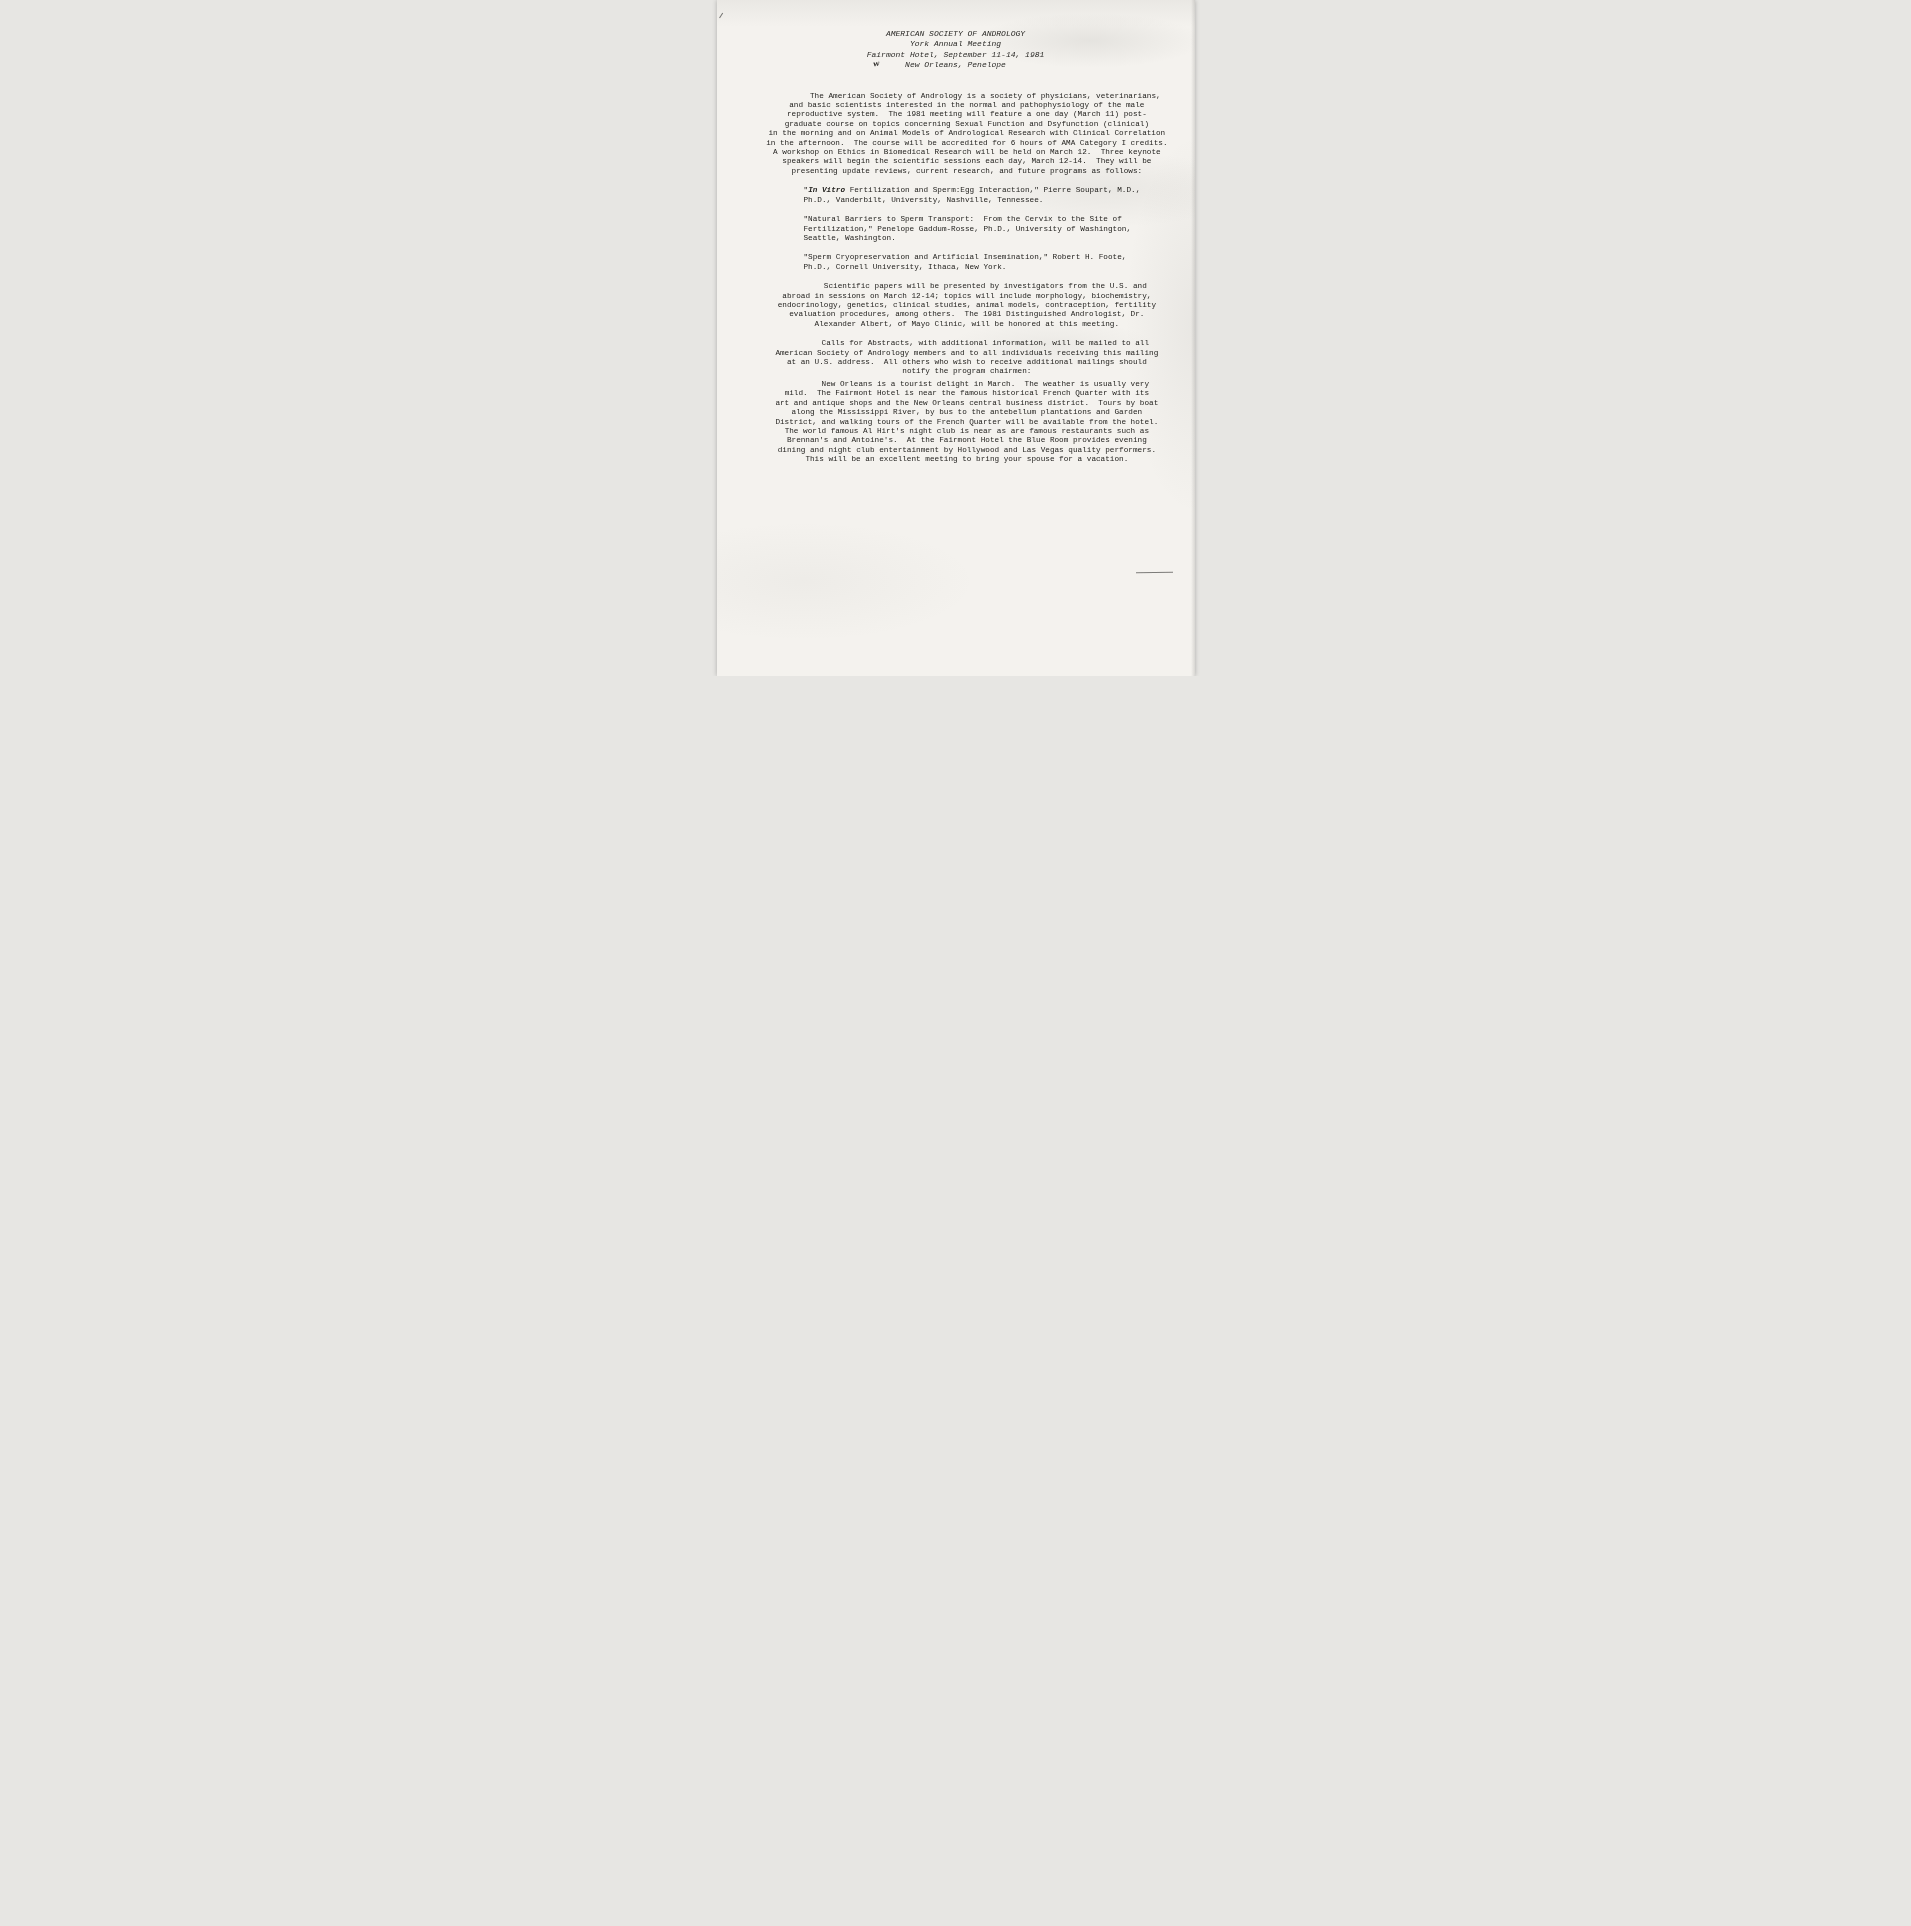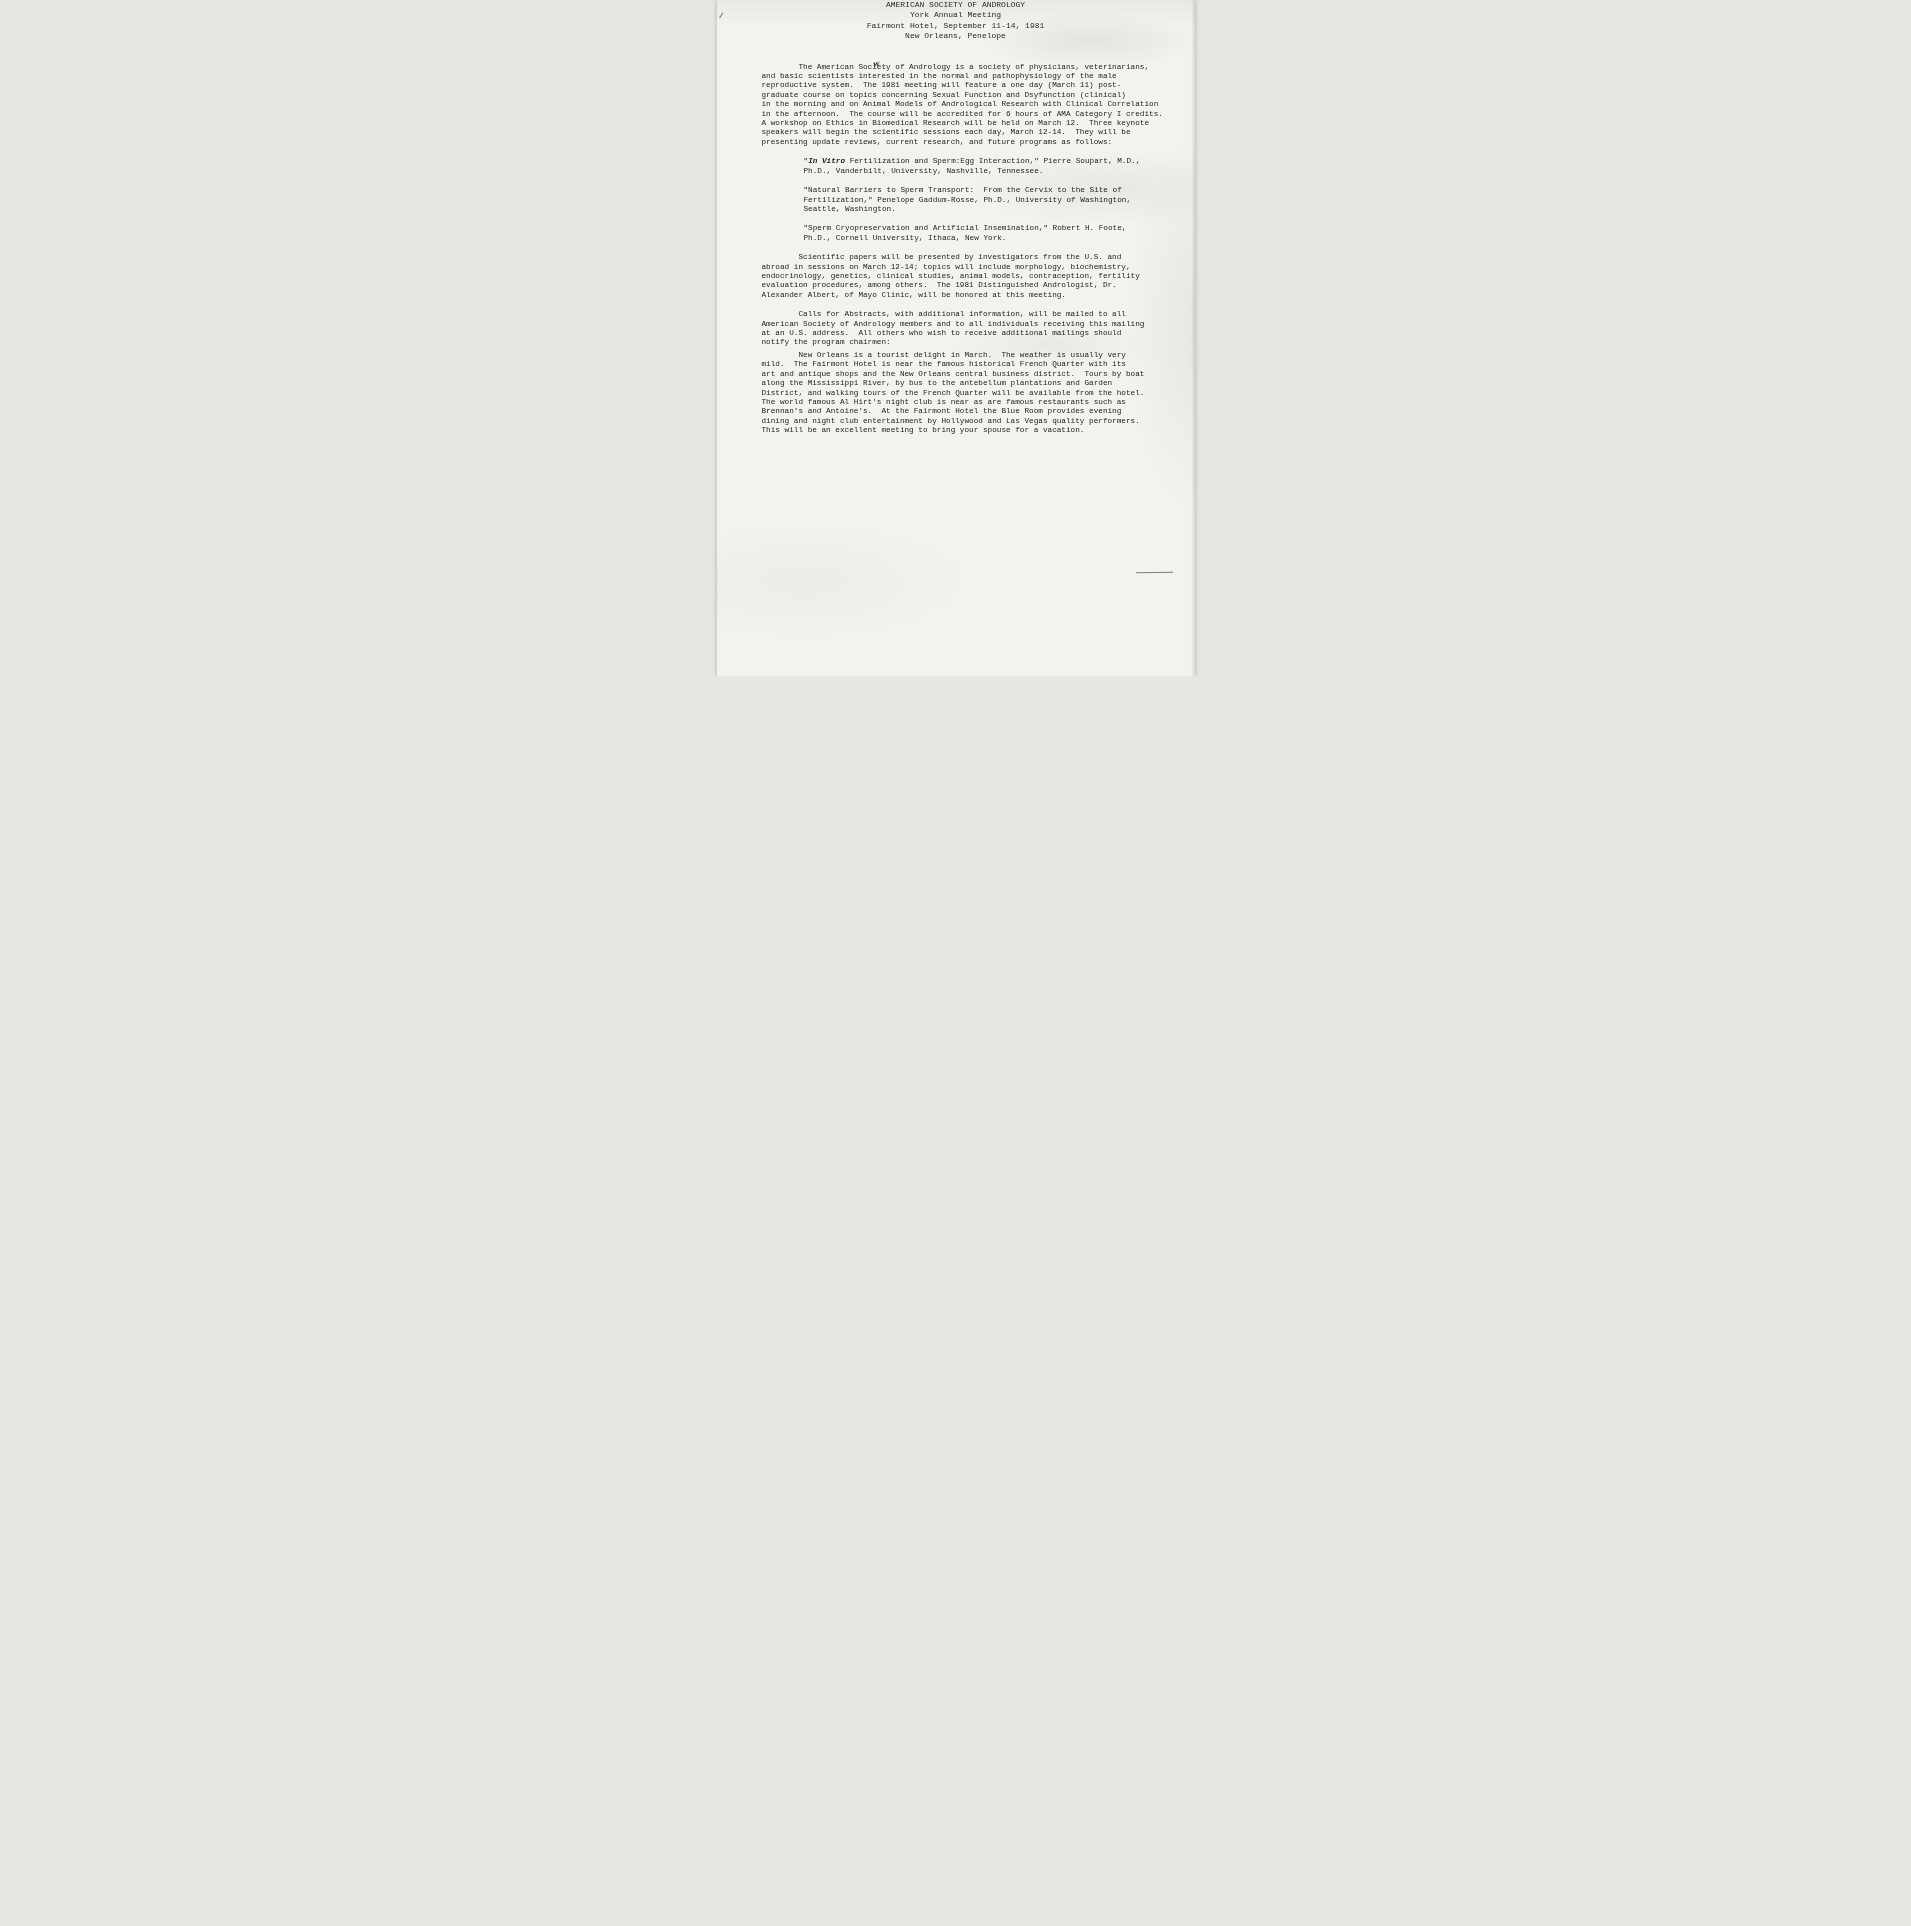--- a/index.html
+++ b/index.html
@@ -19,33 +19,36 @@
       radial-gradient(ellipse 162px 39px at 78% 6%, rgba(120,120,116,0.12), rgba(0,0,0,0) 70%),
       radial-gradient(ellipse 200px 54px at 82% 28%, rgba(120,120,116,0.09), rgba(0,0,0,0) 70%),
       radial-gradient(ellipse 100px 270px at 100% 48%, rgba(100,100,98,0.08), rgba(0,0,0,0) 70%),
       radial-gradient(ellipse 247px 85px at 18% 86%, rgba(120,120,116,0.05), rgba(0,0,0,0) 70%),
       radial-gradient(ellipse 146px 35px at 70% 51%, rgba(120,120,116,0.07), rgba(0,0,0,0) 70%);
     box-shadow: 0 0 4.6px rgba(0,0,0,0.25);
     font-family: "Liberation Mono", "DejaVu Sans Mono", monospace;
     color: #242320;
   }
   .header {
+    padding-top: 29px;
     text-align: center;
+    font-style: italic;
     font-size: 8px;
     line-height: 10.4px;
     color: #2b2a27;
   }
   .content {
     padding: 21px 22.3px 0 45px;
     font-size: 7.7px;
     line-height: 9.4px;
   }
   .para {
     white-space: pre-wrap;
     margin: 0 0 10px 0;
+    text-align: center;
   }
   .quote {
     white-space: pre-wrap;
     margin: 0 0 10px 42px;
   }
   .gap-lg { margin-top: 3.1px; }
   .gap-xl { margin-top: 5.4px; }
   .italic { font-style: italic; font-weight: bold; }
   .abstracts { margin-bottom: 1.5px; }
   .contact {

